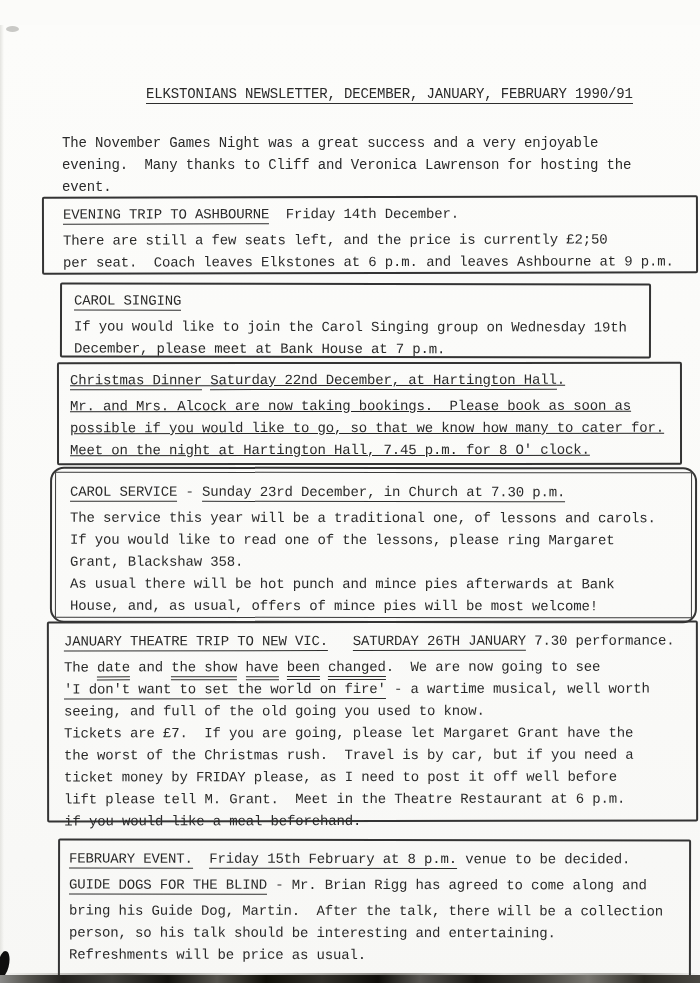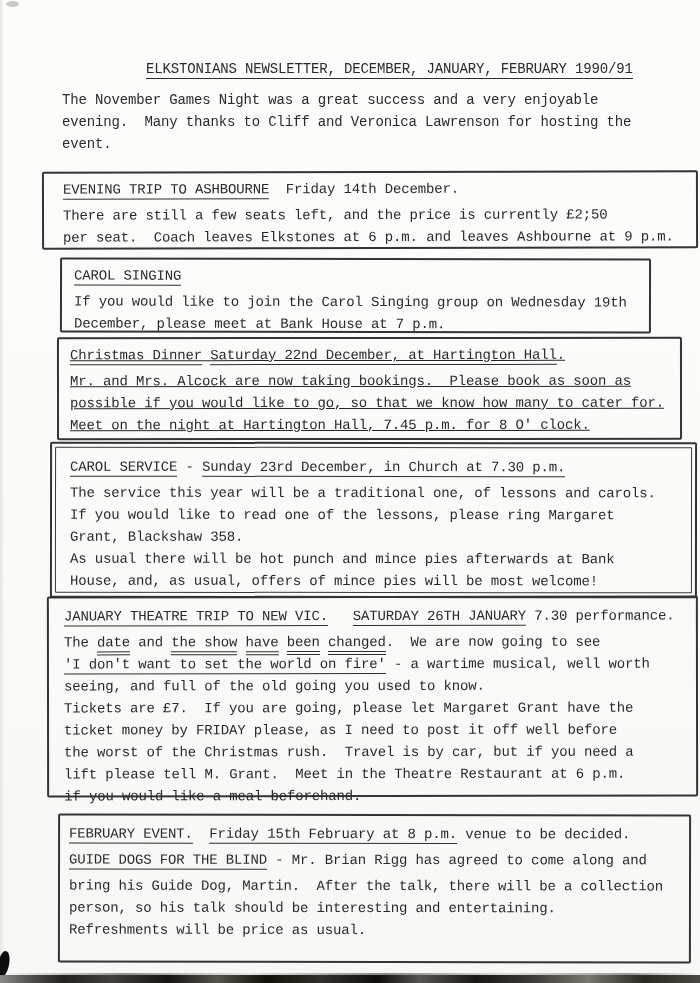--- a/index.html
+++ b/index.html
@@ -3,36 +3,36 @@
 <meta charset="utf-8">
 <style>
   html,body{margin:0;padding:0;}
   body{
     width:700px;height:983px;position:relative;overflow:hidden;
     background:#fbfbf9;
     font-family:"Liberation Mono","DejaVu Sans Mono",monospace;
     color:#262626;
     -webkit-font-smoothing:antialiased;
   }
-  .page{position:absolute;inset:0;background:linear-gradient(180deg,#fcfcfa 0%,#fafaf8 60%,#f7f7f5 100%);}
+  .page{position:absolute;inset:0;background:linear-gradient(180deg,#fcfcfa 0%,#fafaf8 60%,#f7f7f5 100%);margin-top:25px;}
   .tline{
     font-size:14px;line-height:22px;letter-spacing:-0.15px;
     white-space:pre;color:#2a2a2a;
   }
   .tline.header{margin-bottom:4px;}
   .u1{border-bottom:1.6px solid #2e2e2e;padding-bottom:0.5px;}
   .u2{border-bottom:4px double #2e2e2e;padding-bottom:0.5px;}
   .title-wrap{position:absolute;top:58px;left:146px;}
-  .intro-wrap{position:absolute;top:89px;left:62px;}
+  .intro-wrap{position:absolute;top:107px;left:62px;}
   .box{
     position:absolute;border:2px solid #343434;border-radius:2px;
     background:transparent;
   }
   .box .pad{padding:6px 8px 4px 18px;}
-  .box.double{padding:3px;}
+  .box.double{padding:3px;border-radius:14px;}
   .box.double .inner{border:1.6px solid #3a3a3a;border-radius:1px;padding:8px 8px 6px 14px;height:calc(100% - 16px);}
   #box-ashbourne{top:171px;left:42px;width:652px;height:74px;transform:rotate(-0.12deg);}
   #box-ashbourne .pad{padding-left:19px;padding-top:5px;}
   #box-carol-singing{top:258px;left:60px;width:587px;height:71px;transform:rotate(0.1deg);}
   #box-carol-singing .pad{padding-left:12px;padding-top:5px;}
   #box-christmas-dinner{top:337px;left:57px;width:621px;height:99px;transform:rotate(-0.05deg);}
   #box-christmas-dinner .pad{padding-left:11px;padding-top:5px;text-decoration:underline;}
   #box-carol-service{top:442px;left:50px;width:637px;height:146px;transform:rotate(0.06deg);}
   #box-theatre{top:596px;left:47px;width:647px;height:197px;transform:rotate(-0.08deg);}
   #box-theatre .pad{padding-left:15px;padding-top:7px;}
@@ -104,22 +104,22 @@
       </div>
   </div>
 
   <div class="box" id="box-theatre">
     <div class="pad">
         <div class="tline header"><span class="u1">JANUARY THEATRE TRIP TO NEW VIC.</span><span>   </span><span class="u1">SATURDAY 26TH JANUARY</span><span> 7.30 performance.</span></div>
         <div class="tline"><span>The </span><span class="u2">date</span><span> and </span><span class="u2">the show</span><span> </span><span class="u2">have</span><span> </span><span class="u2">been</span><span> </span><span class="u2">changed</span><span>.  We are now going to see</span></div>
         <div class="tline"><span class="u1">'I don't want to set the world on fire'</span><span> - a wartime musical, well worth</span></div>
         <div class="tline"><span>seeing, and full of the old going you used to know.</span></div>
         <div class="tline"><span>Tickets are £7.  If you are going, please let Margaret Grant have the</span></div>
+        <div class="tline"><span>the worst of the Christmas rush.  Travel is by car, but if you need a</span></div>
         <div class="tline"><span>ticket money by FRIDAY please, as I need to post it off well before</span></div>
-        <div class="tline"><span>the worst of the Christmas rush.  Travel is by car, but if you need a</span></div>
         <div class="tline"><span>lift please tell M. Grant.  Meet in the Theatre Restaurant at 6 p.m.</span></div>
         <div class="tline"><span>if you would like a meal beforehand.</span></div>
       </div>
   </div>
 
   <div class="box" id="box-february">
     <div class="pad">
         <div class="tline header"><span class="u1">FEBRUARY EVENT.</span><span>  </span><span class="u1">Friday 15th February at 8 p.m.</span><span> venue to be decided.</span></div>
         <div class="tline header"><span class="u1">GUIDE DOGS FOR THE BLIND</span><span> - Mr. Brian Rigg has agreed to come along and</span></div>
         <div class="tline"><span>bring his Guide Dog, Martin.  After the talk, there will be a collection</span></div>

